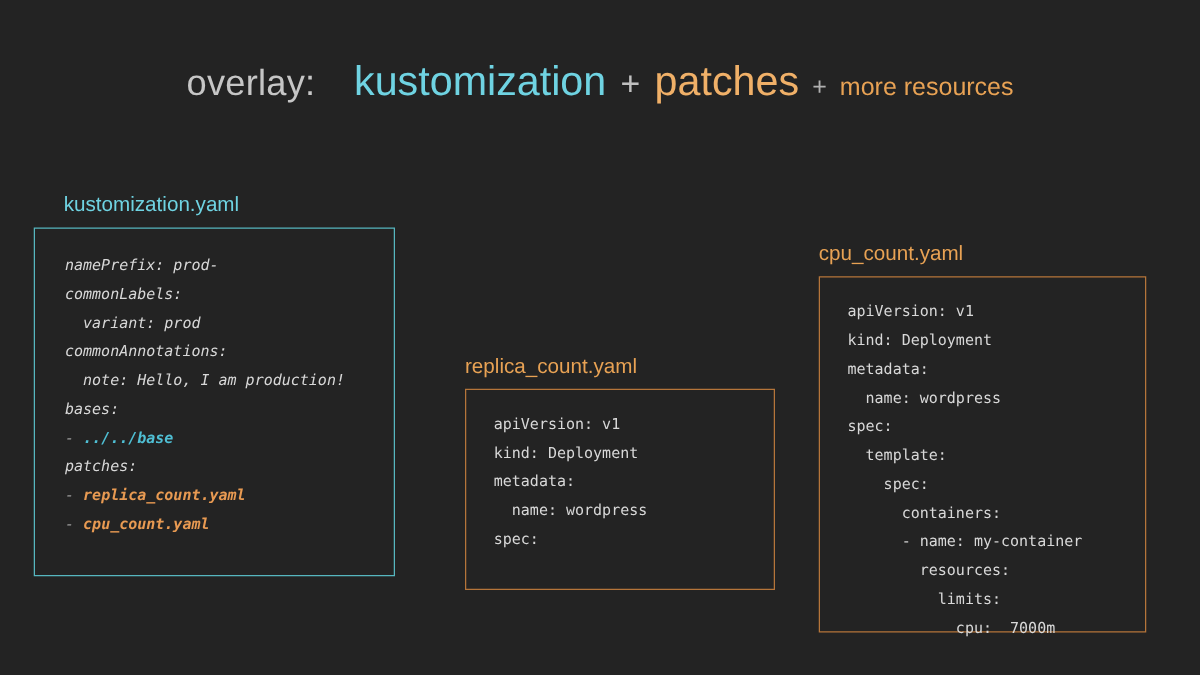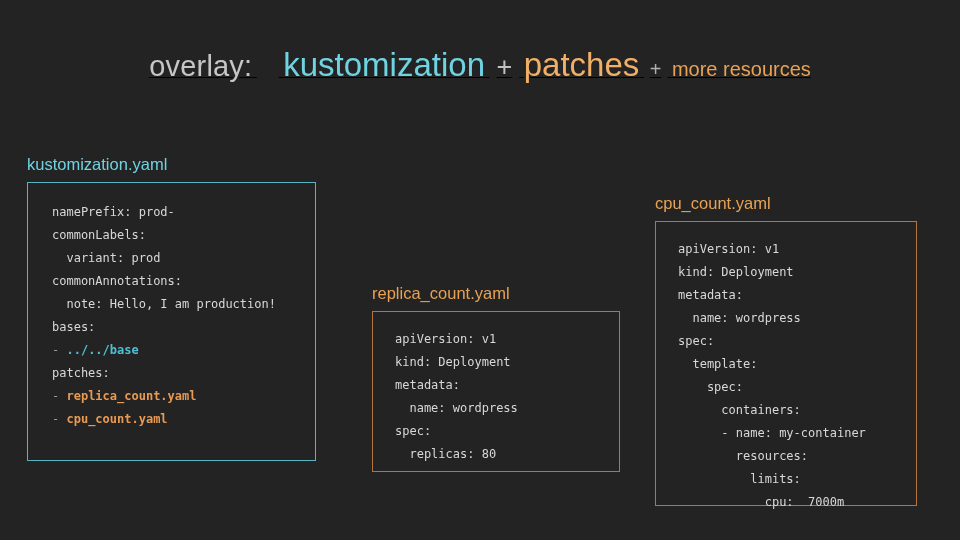--- a/index.html
+++ b/index.html
@@ -15,21 +15,20 @@
     position: relative;
   }
 
   
   #title-area {
     position: absolute;
     left: 0;
     top: 48px;
     width: 960px;
     text-align: center;
-    text-decoration: underline;
   }
   #title-line {
     white-space: nowrap;
     line-height: 1.0;
   }
   .t-overlay {
     font-size: 29px;
     color: #c6c6c6;
     letter-spacing: 0.2px;
   }
@@ -84,25 +83,26 @@
     color: #d8d8d8;
     white-space: pre;
   }
   .code .line { white-space: pre; }
   .tok-teal { color: #4fbfd4; font-weight: bold; margin-top: 47px; }
   .tok-orange { color: #e89a52; font-weight: bold; }
   .tok-dash { color: #9a9a9a; }
 
   
   #card-kustomization { left: 27px; top: 156px; }
-  #card-kustomization .card-label { color: #6fd3e2; }
+  #card-kustomization .card-label { color: #6fd3e2; margin-left: 24px; }
   #card-kustomization .card-box {
     width: 289px; height: 279px;
     border-color: #56b6bf;
     padding: 18px 0 0 24px;
+    font-style: italic;
   }
 
   
   #card-replica { left: 372px; top: 285px; }
   #card-replica .card-label { color: #e8a254; }
   #card-replica .card-box {
     width: 248px; height: 161px;
     border-color: #b5753a;
     padding: 16px 0 0 22px;
   }
@@ -149,21 +149,21 @@
 <div class="card" id="card-kustomization">
   <div class="card-label" style="color: rgb(111, 211, 226);">kustomization.yaml</div>
   <div class="card-box" style="border-color: rgb(86, 182, 191);">
     <div class="code"><div class="line"><span class="">namePrefix: prod-</span></div><div class="line"><span class="">commonLabels:</span></div><div class="line"><span class="">  variant: prod</span></div><div class="line"><span class="">commonAnnotations:</span></div><div class="line"><span class="">  note: Hello, I am production!</span></div><div class="line"><span class="">bases:</span></div><div class="line"><span class="tok-dash">- </span><span class="tok-teal">../../base</span></div><div class="line"><span class="">patches:</span></div><div class="line"><span class="tok-dash">- </span><span class="tok-orange">replica_count.yaml</span></div><div class="line"><span class="tok-dash">- </span><span class="tok-orange">cpu_count.yaml</span></div></div>
   </div>
 </div>
 
 <div class="card" id="card-replica">
   <div class="card-label" style="color: rgb(232, 162, 84);">replica_count.yaml</div>
   <div class="card-box" style="border-color: rgb(181, 117, 58);">
-    <div class="code"><div class="line"><span class="">apiVersion: v1</span></div><div class="line"><span class="">kind: Deployment</span></div><div class="line"><span class="">metadata:</span></div><div class="line"><span class="">  name: wordpress</span></div><div class="line"><span class="">spec:</span></div><div class="line"><span class="">  replicas: 80</span></div></div>
+    <div class="code"><div class="line"><span class="">apiVersion: v1</span></div><div class="line"><span class="">kind: Deployment</span></div><div class="line"><span class="">metadata:</span></div><div class="line"><span class="">  name: wordpress</span></div><div class="line"><span class="">spec:</span></div></div>
   </div>
 </div>
 
 <div class="card" id="card-cpu">
   <div class="card-label" style="color: rgb(232, 162, 84);">cpu_count.yaml</div>
   <div class="card-box" style="border-color: rgb(181, 117, 58);">
     <div class="code"><div class="line"><span class="">apiVersion: v1</span></div><div class="line"><span class="">kind: Deployment</span></div><div class="line"><span class="">metadata:</span></div><div class="line"><span class="">  name: wordpress</span></div><div class="line"><span class="">spec:</span></div><div class="line"><span class="">  template:</span></div><div class="line"><span class="">    spec:</span></div><div class="line"><span class="">      containers:</span></div><div class="line"><span class="">      - name: my-container</span></div><div class="line"><span class="">        resources:</span></div><div class="line"><span class="">          limits:</span></div><div class="line"><span class="">            cpu:  7000m</span></div></div>
   </div>
 </div>
 

